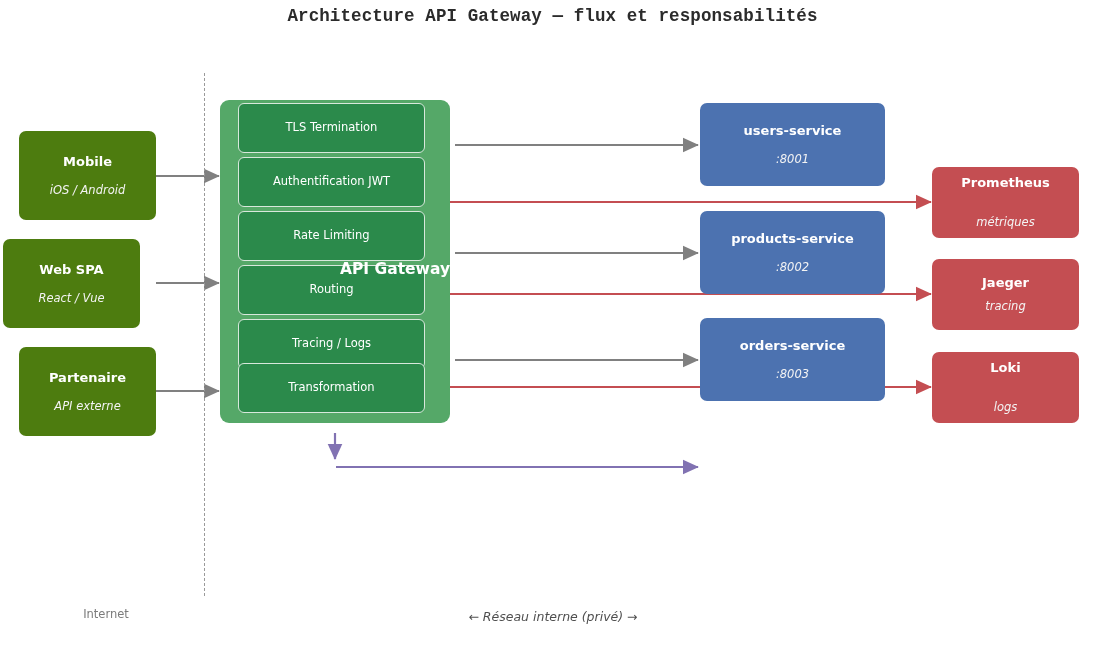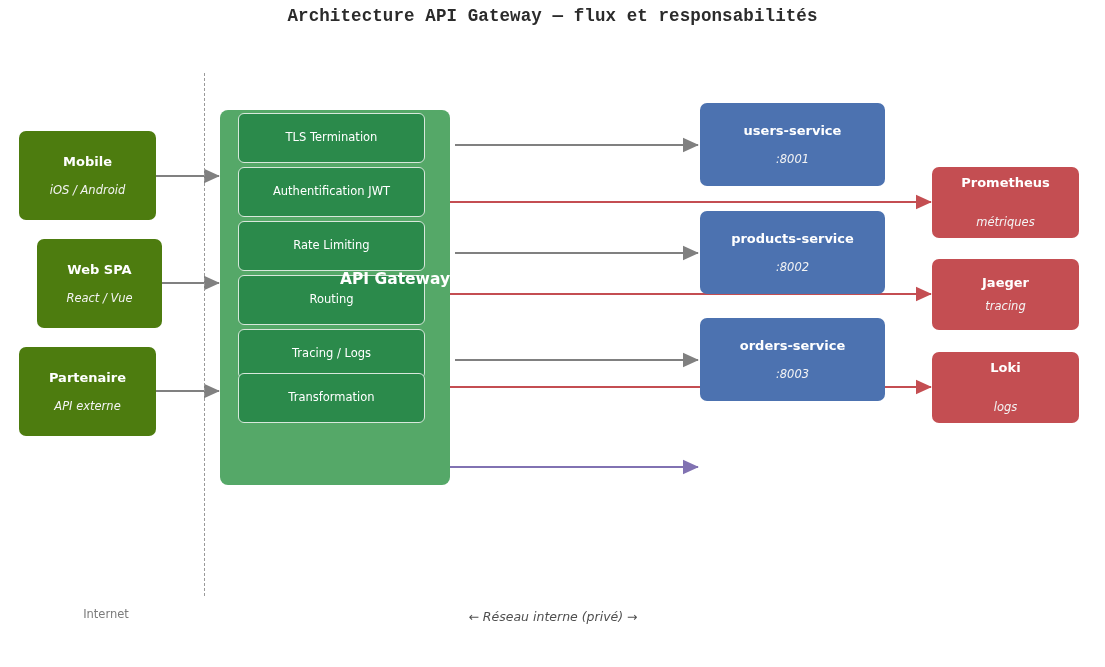--- a/index.html
+++ b/index.html
@@ -153,31 +153,31 @@
     <line x1="336" y1="467" x2="698" y2="467" stroke="#8172b2" stroke-width="2.2" marker-end="url(#ah-purple)"></line>
   </svg>
 
   <div class="divider" style="left:204px; top:73px; height:523px;"></div>
 
   <div class="node client" style="left:19px; top:131px; width:137px; height:89px;">
     <div class="n-title">Mobile</div>
     <div class="n-sub">iOS / Android</div>
   </div>
 
-  <div class="node client" style="left:37px; top:239px; width:125px; height:89px;">
+  <div class="node client" style="left:3px; top:239px; width:137px; height:89px;">
     <div class="n-title">Web SPA</div>
     <div class="n-sub">React / Vue</div>
   </div>
 
   <div class="node client" style="left:19px; top:347px; width:137px; height:89px;">
     <div class="n-title">Partenaire</div>
     <div class="n-sub">API externe</div>
   </div>
 
-  <div class="gw-panel" style="left:220px; top:110px; width:230px; height:375px;border-radius:8px;">
+  <div class="gw-panel" style="left:220px; top:100px; width:230px; height:323px;">
 
     <div class="gw-cap" style="left:18px; top:3px; width:187px; height:50px;">TLS Termination</div>
 
     <div class="gw-cap" style="left:18px; top:57px; width:187px; height:50px;">Authentification JWT</div>
 
     <div class="gw-cap" style="left:18px; top:111px; width:187px; height:50px;">Rate Limiting</div>
 
     <div class="gw-cap" style="left:18px; top:165px; width:187px; height:50px;">Routing</div>
 
     <div class="gw-cap" style="left:18px; top:219px; width:187px; height:50px;">Tracing / Logs</div>

